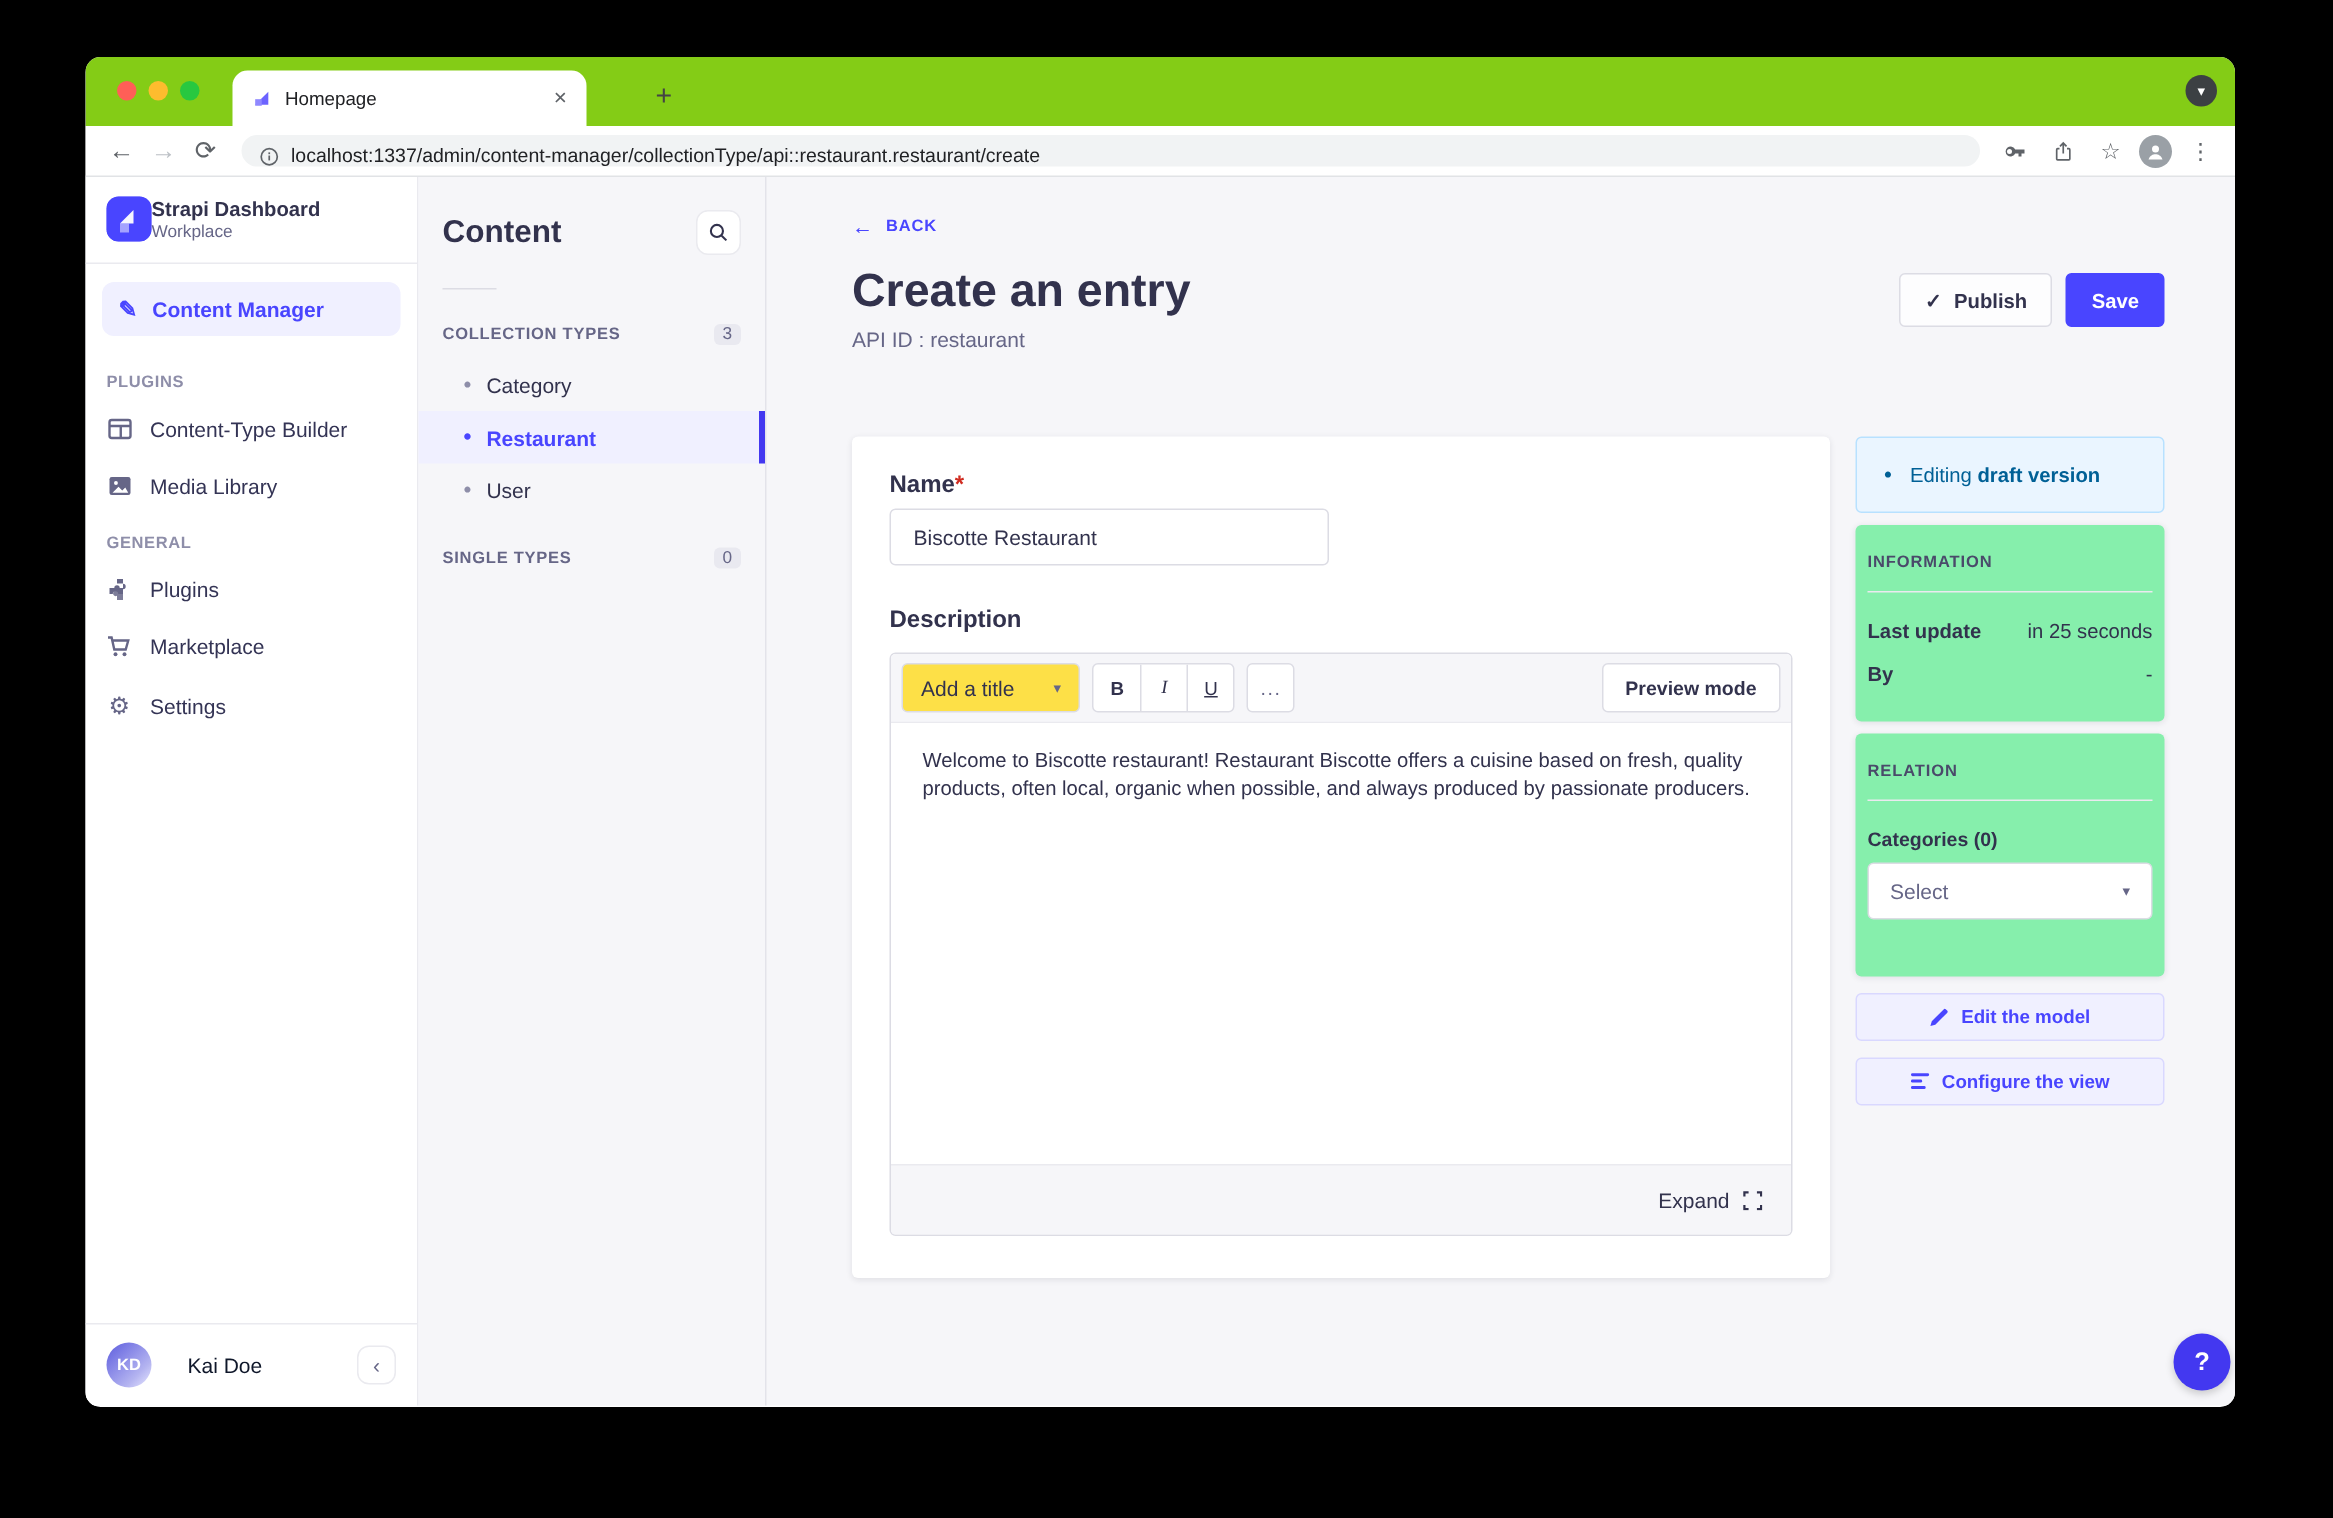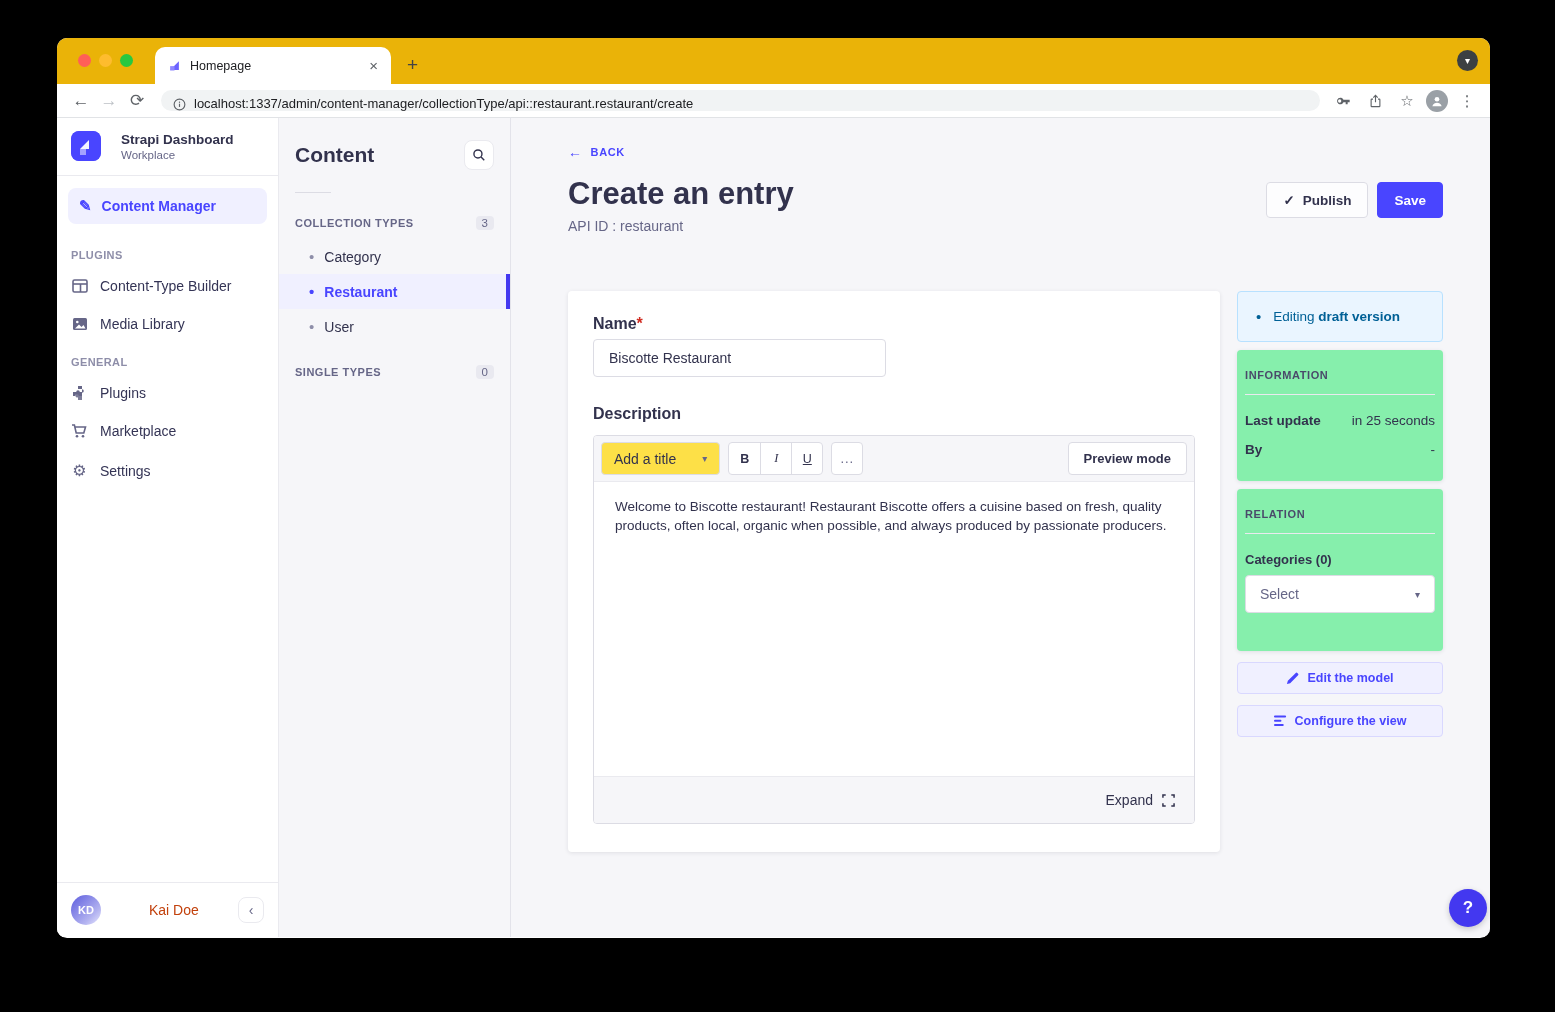--- a/index.html
+++ b/index.html
@@ -1,21 +1,21 @@
 <!DOCTYPE html>
 <html><head>
 <meta charset="utf-8">
 <style>
   * { margin:0; padding:0; box-sizing:border-box; }
   html,body { width:1555px; height:1012px; background:#000; font-family:"Liberation Sans", sans-serif; overflow:hidden; }
 
   .window { position:absolute; left:57px; top:38px; width:1433px; height:900px; border-radius:10px; overflow:hidden; background:#fff; }
 
   
-  .tabstrip { height:46px; background:#eab308; display:flex; align-items:flex-end; position:relative; }
+  .tabstrip { height:46px; background:#84cc16; display:flex; align-items:flex-end; position:relative;gap:30px; }
   .lights { display:flex; gap:8px; position:absolute; left:21px; top:16px; }
   .light { width:13px; height:13px; border-radius:50%; }
   .light.red{ background:#ff5f57; } .light.yellow{ background:#febc2e; } .light.green{ background:#28c840; }
   .tab { margin-left:98px; width:236px; height:37px; background:#fff; border-radius:10px 10px 0 0; display:flex; align-items:center; padding:0 10px 0 12px; }
   .tab-fav { width:15px; height:15px; flex:none; }
   .tab-title { font-size:12.5px; color:#202124; margin-left:8px; flex:1; white-space:nowrap; overflow:hidden; }
   .tab-close { color:#5f6368; font-size:15px; cursor:default; padding:0 3px; }
   .newtab { color:#444; font-size:19px; margin-left:16px; padding-bottom:8px; }
   .profile-chip { position:absolute; right:12px; top:12px; width:21px; height:21px; background:#3c4043; border-radius:50%; color:#fff; font-size:10px; display:flex; align-items:center; justify-content:center; }
 
@@ -26,34 +26,34 @@
   .url-text { font-size:13px; color:#202124; margin-left:8px; white-space:nowrap; }
   .tool-icons { display:flex; align-items:center; gap:6px; }
   .tool-ic { width:26px; height:26px; display:flex; align-items:center; justify-content:center; color:#5f6368; font-size:15px; }
   .avatar-chip { width:22px; height:22px; border-radius:50%; background:#9aa0a6; display:flex; align-items:center; justify-content:center; }
 
   
   .app { display:flex; height:819px; background:#f6f6f9; }
 
   
   .mainnav { width:222px; background:#fff; border-right:1px solid #eaeaef; display:flex; flex-direction:column; }
-  .brand { display:flex; align-items:flex-end; gap:20px; padding:13px 14px 14px; }
+  .brand { display:flex; align-items:flex-end; gap:0; padding:13px 14px 14px; }
   .brand-logo { width:30px; height:30px; border-radius:8px; background:#4945ff; flex:none; }
   .brand-name { font-size:13.5px; font-weight:bold; color:#32324d; }
   .brand-sub { font-size:11.5px; color:#666687; margin-top:2px; }
   .nav-divider { height:1px; background:#eaeaef; }
   .cm-item { margin:12px 11px; padding:9px 11px; background:#f0f0ff; border-radius:8px; display:flex; align-items:center; gap:10px; color:#4945ff; font-size:14px; font-weight:bold; }
   .cm-icon { font-size:15px; }
   .nav-section { padding:13px 14px 6px; font-size:11px; font-weight:bold; letter-spacing:.4px; color:#8e8ea9; }
   .nav-item { display:flex; align-items:center; gap:12px; padding:11px 14px; color:#343455; font-size:14px; }
   .nav-item .ic { width:17px; display:flex; justify-content:center; color:#666687; flex:none; }
   .nav-spacer { flex:1; }
   .user-row { border-top:1px solid #eaeaef; display:flex; align-items:center; padding:12px 14px; gap:24px; }
   .user-avatar { width:30px; height:30px; border-radius:50%; background:linear-gradient(135deg,#5c5cde 0%,#b3b3f0 70%,#e8e8ff 100%); color:#fff; font-size:11px; font-weight:bold; display:flex; align-items:center; justify-content:center; flex:none; }
-  .user-name { font-size:14px; color:#c2410c; flex:1;margin-left:24px; }
+  .user-name { font-size:14px; color:#0f172a; flex:1; }
   .collapse-btn { width:26px; height:26px; border:1px solid #eaeaef; background:#fff; border-radius:8px; color:#666687; font-size:14px; display:flex; align-items:center; justify-content:center; }
 
   
   .subnav { width:232px; background:#f6f6f9; border-right:1px solid #e3e3ea; position:relative; }
   .subnav-head { display:flex; align-items:center; justify-content:space-between; padding:22px 16px 0; }
   .subnav-title { font-size:21px; font-weight:bold; color:#32324d; }
   .search-btn { width:30px; height:30px; background:#fff; border:1px solid #eaeaef; border-radius:8px; display:flex; align-items:center; justify-content:center; }
   .mini-divider { width:36px; height:1px; background:#dcdce4; margin:22px 16px 14px; }
   .type-head { display:flex; align-items:center; justify-content:space-between; padding:9px 16px; }
   .type-label { font-size:11px; font-weight:bold; letter-spacing:.5px; color:#666687; }

